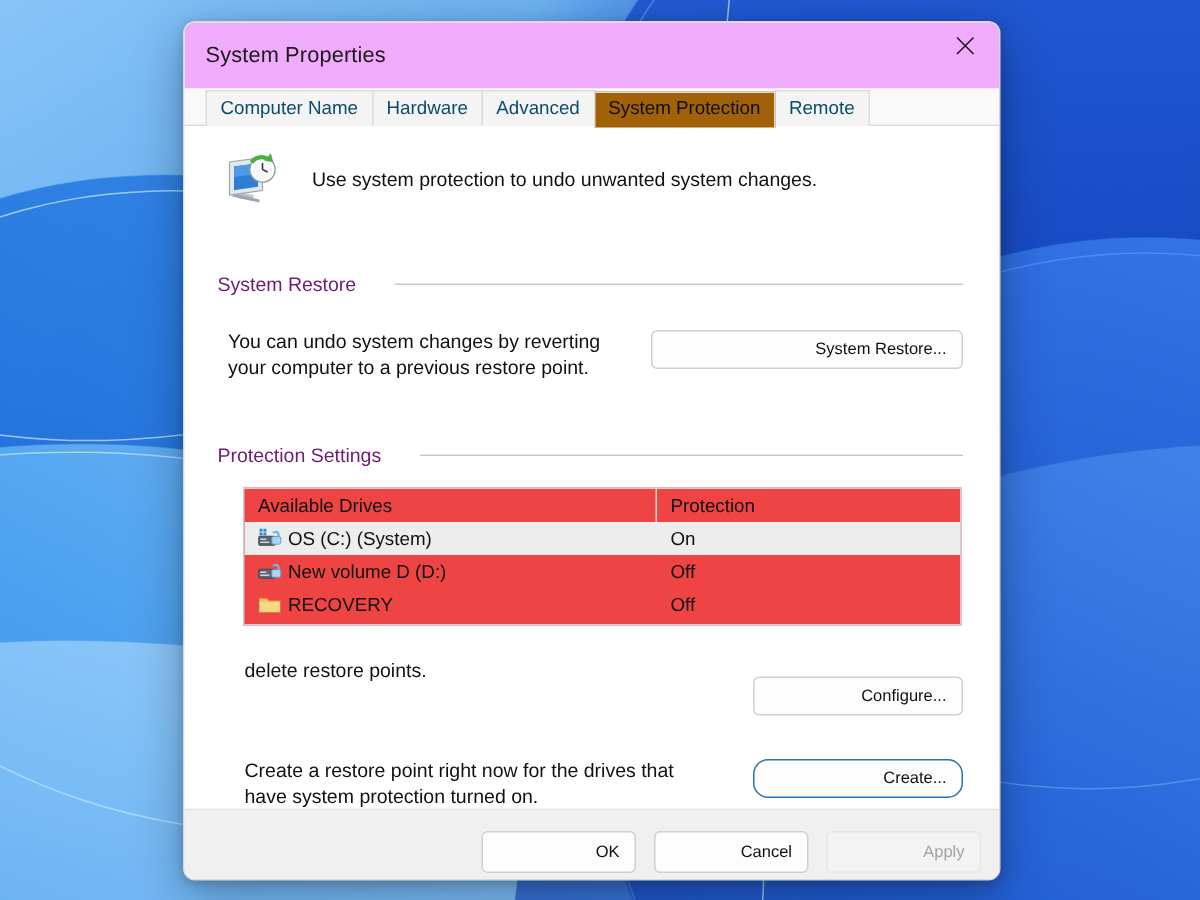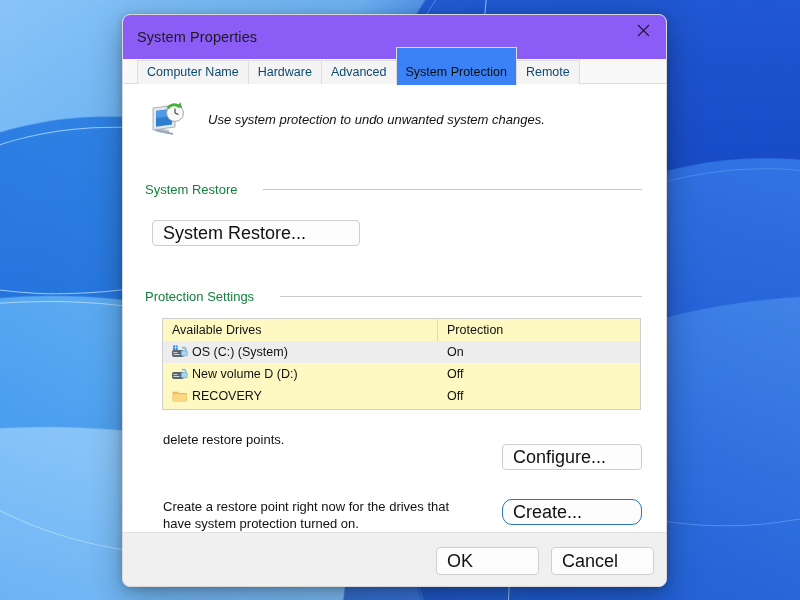--- a/index.html
+++ b/index.html
@@ -90,21 +90,21 @@
     box-sizing: border-box;
     overflow: hidden;
     display: flex;
     flex-direction: column;
   }
 
   
   .titlebar {
     height: 44px;
     min-height: 44px;
-    background: #8b5cf6;
+    background: #f0abfc;
     display: flex;
     align-items: center;
     position: relative;
   }
   .title-text {
     font-size: 14.5px;
     color: #1b1b1b;
     margin-left: 14px;
     letter-spacing: .1px;
   }
@@ -146,43 +146,42 @@
     border-bottom: none;
     background: #f4f4f4;
     margin-right: -1px;
     position: relative;
     z-index: 1;
     white-space: nowrap;
     line-height: 14px;
     cursor: default;
   }
   .tab.active {
-    background: #3b82f6;
+    background: #a16207;
     color: #0e0e0e;
     z-index: 3;
-    padding-top: 17px;
+    padding-top: 3px;
     padding-bottom: 6px;
     margin-bottom: -1px;
     border-color: #dcdcdc;
   }
 
   
   .content {
     flex: 1;
     background: #ffffff;
     position: relative;
     padding: 0;
   }
 
   
   .hero {
     display: flex;
     align-items: center;
     padding: 16px 0 0 26px;
-    font-style: italic;
   }
   .hero-icon {
     width: 38px;
     height: 38px;
     position: relative;
     flex: 0 0 38px;
   }
   .hero-caption {
     font-size: 13px;
     color: #111;
@@ -191,21 +190,21 @@
 
   
   .group {
     margin: 0 24px 0 22px;
   }
   .group-head {
     display: flex;
     align-items: center;
     gap: 26px;
     font-size: 13px;
-    color: #15803d;
+    color: #701a75;
     white-space: nowrap;
     text-align: right;
   }
   .group-head .rule {
     flex: 1;
     height: 1px;
     background: #c9c9c9;
   }
 
   .row-split {
@@ -215,44 +214,44 @@
   }
   .desc {
     font-size: 13px;
     color: #111;
     line-height: 17px;
   }
 
   
   .btn {
     font-family: "Liberation Sans", sans-serif;
-    font-size: 18px;
+    font-size: 11px;
     color: #111;
     background: #fdfdfd;
     border: 1px solid #cfcfcf;
     border-radius: 4px;
     height: 26px;
     line-height: 24px;
-    text-align: left;
+    text-align: right;
     padding: 0 10px;
     box-sizing: border-box;
     cursor: default;
     white-space: nowrap;
   }
   .btn.wide { width: 208px; }
   .btn.mid  { width: 140px; }
   .btn.default-btn {
     border: 1px solid #2575b8;
   }
   .btn.disabled { color: #a3a3a3; background: #f3f3f3; border-color: #e6e6e6; }
 
   
   .listbox {
     border: 1px solid #cfcfcf;
-    background: #fef9c3;
+    background: #ef4444;
     height: 92px;
     box-sizing: border-box;
     overflow: hidden;
   }
   .lb-header {
     display: flex;
     height: 22px;
     align-items: center;
     font-size: 12.5px;
     color: #111;
@@ -361,20 +360,24 @@
       </div>
       <div class="hero-caption">Use system protection to undo unwanted system changes.</div>
     </div>
 
     <div class="group" style="margin-top:44px;">
       <div class="group-head">
         <span>System Restore</span>
         <span class="rule"></span>
       </div>
       <div class="row-split" style="margin-top:22px; padding-left:7px;">
+        <div class="desc">
+          <div>You can undo system changes by reverting</div>
+          <div>your computer to a previous restore point.</div>
+        </div>
         <div class="btn wide" style="margin-top:1px;">System Restore...</div>
       </div>
     </div>
 
     <div class="group" style="margin-top:43px;">
       <div class="group-head">
         <span>Protection Settings</span>
         <span class="rule"></span>
       </div>
 
@@ -447,14 +450,15 @@
           <div>have system protection turned on.</div>
         </div>
         <div class="btn mid default-btn" style="margin-top:1px;border-radius:10px;">Create...</div>
       </div>
     </div>
   </div>
 
   <div class="footer">
     <div class="btn">OK</div>
     <div class="btn">Cancel</div>
+    <div class="btn disabled">Apply</div>
   </div>
 </div>
 
 </body></html>

